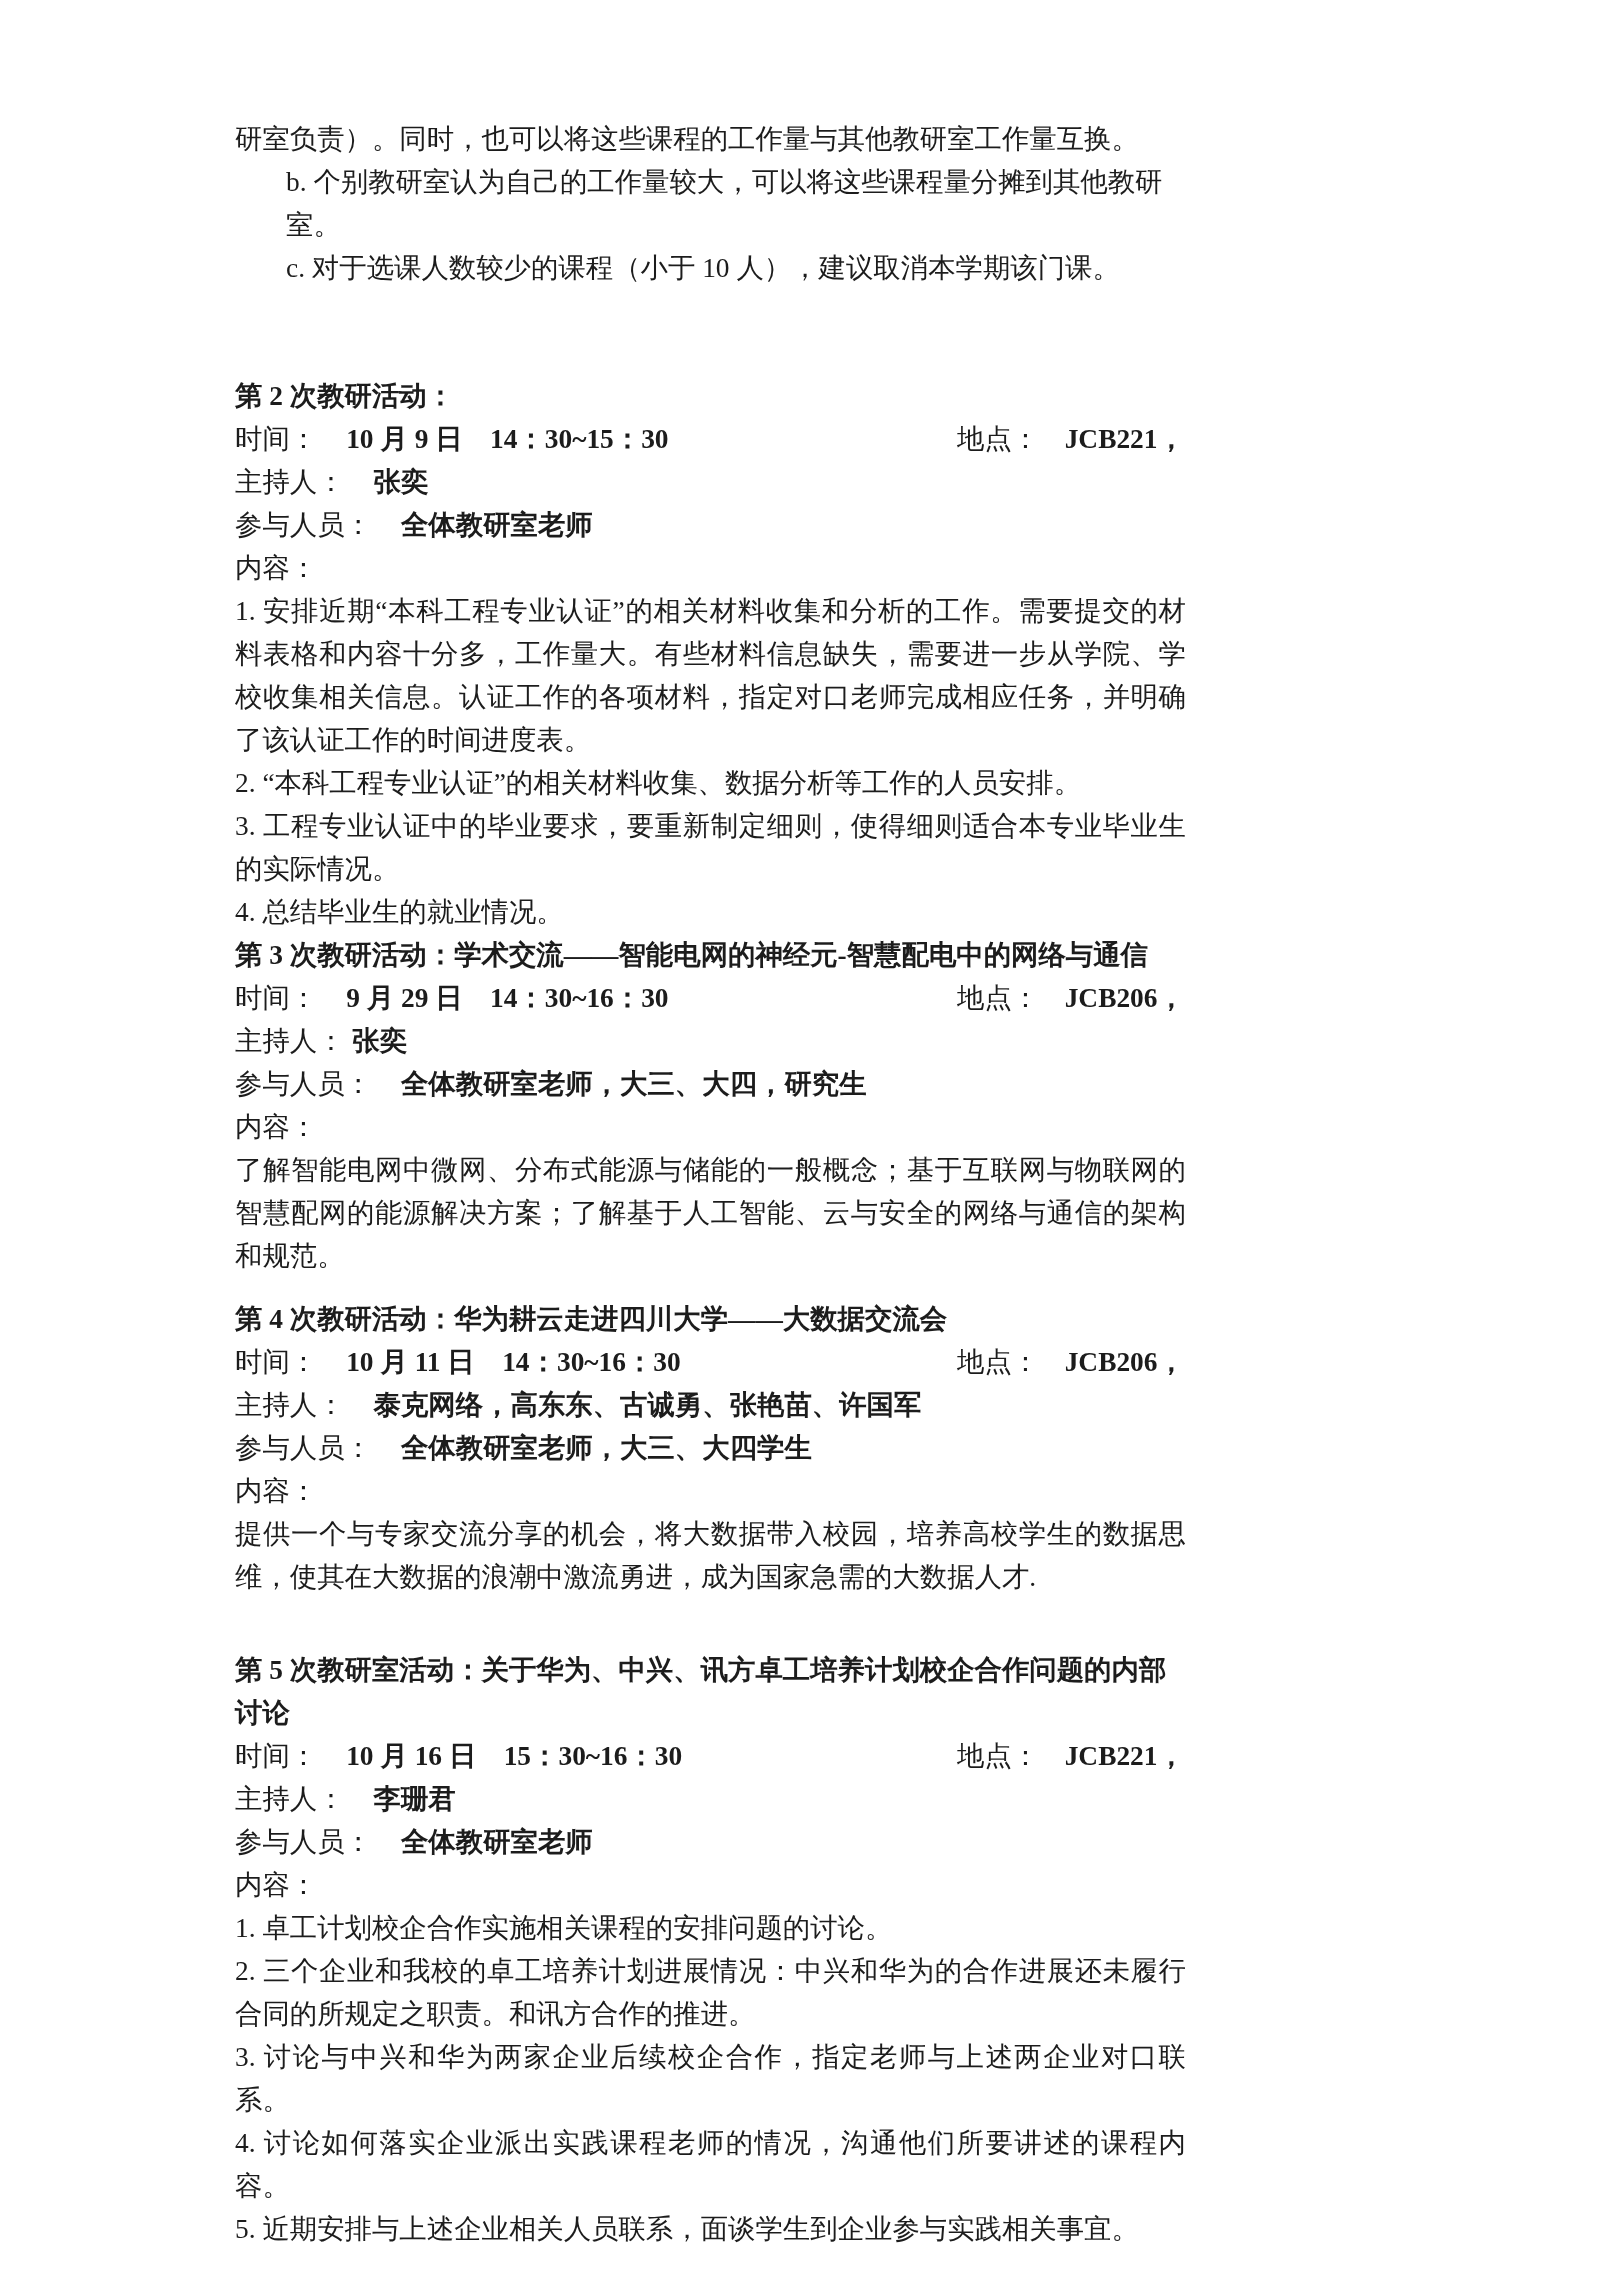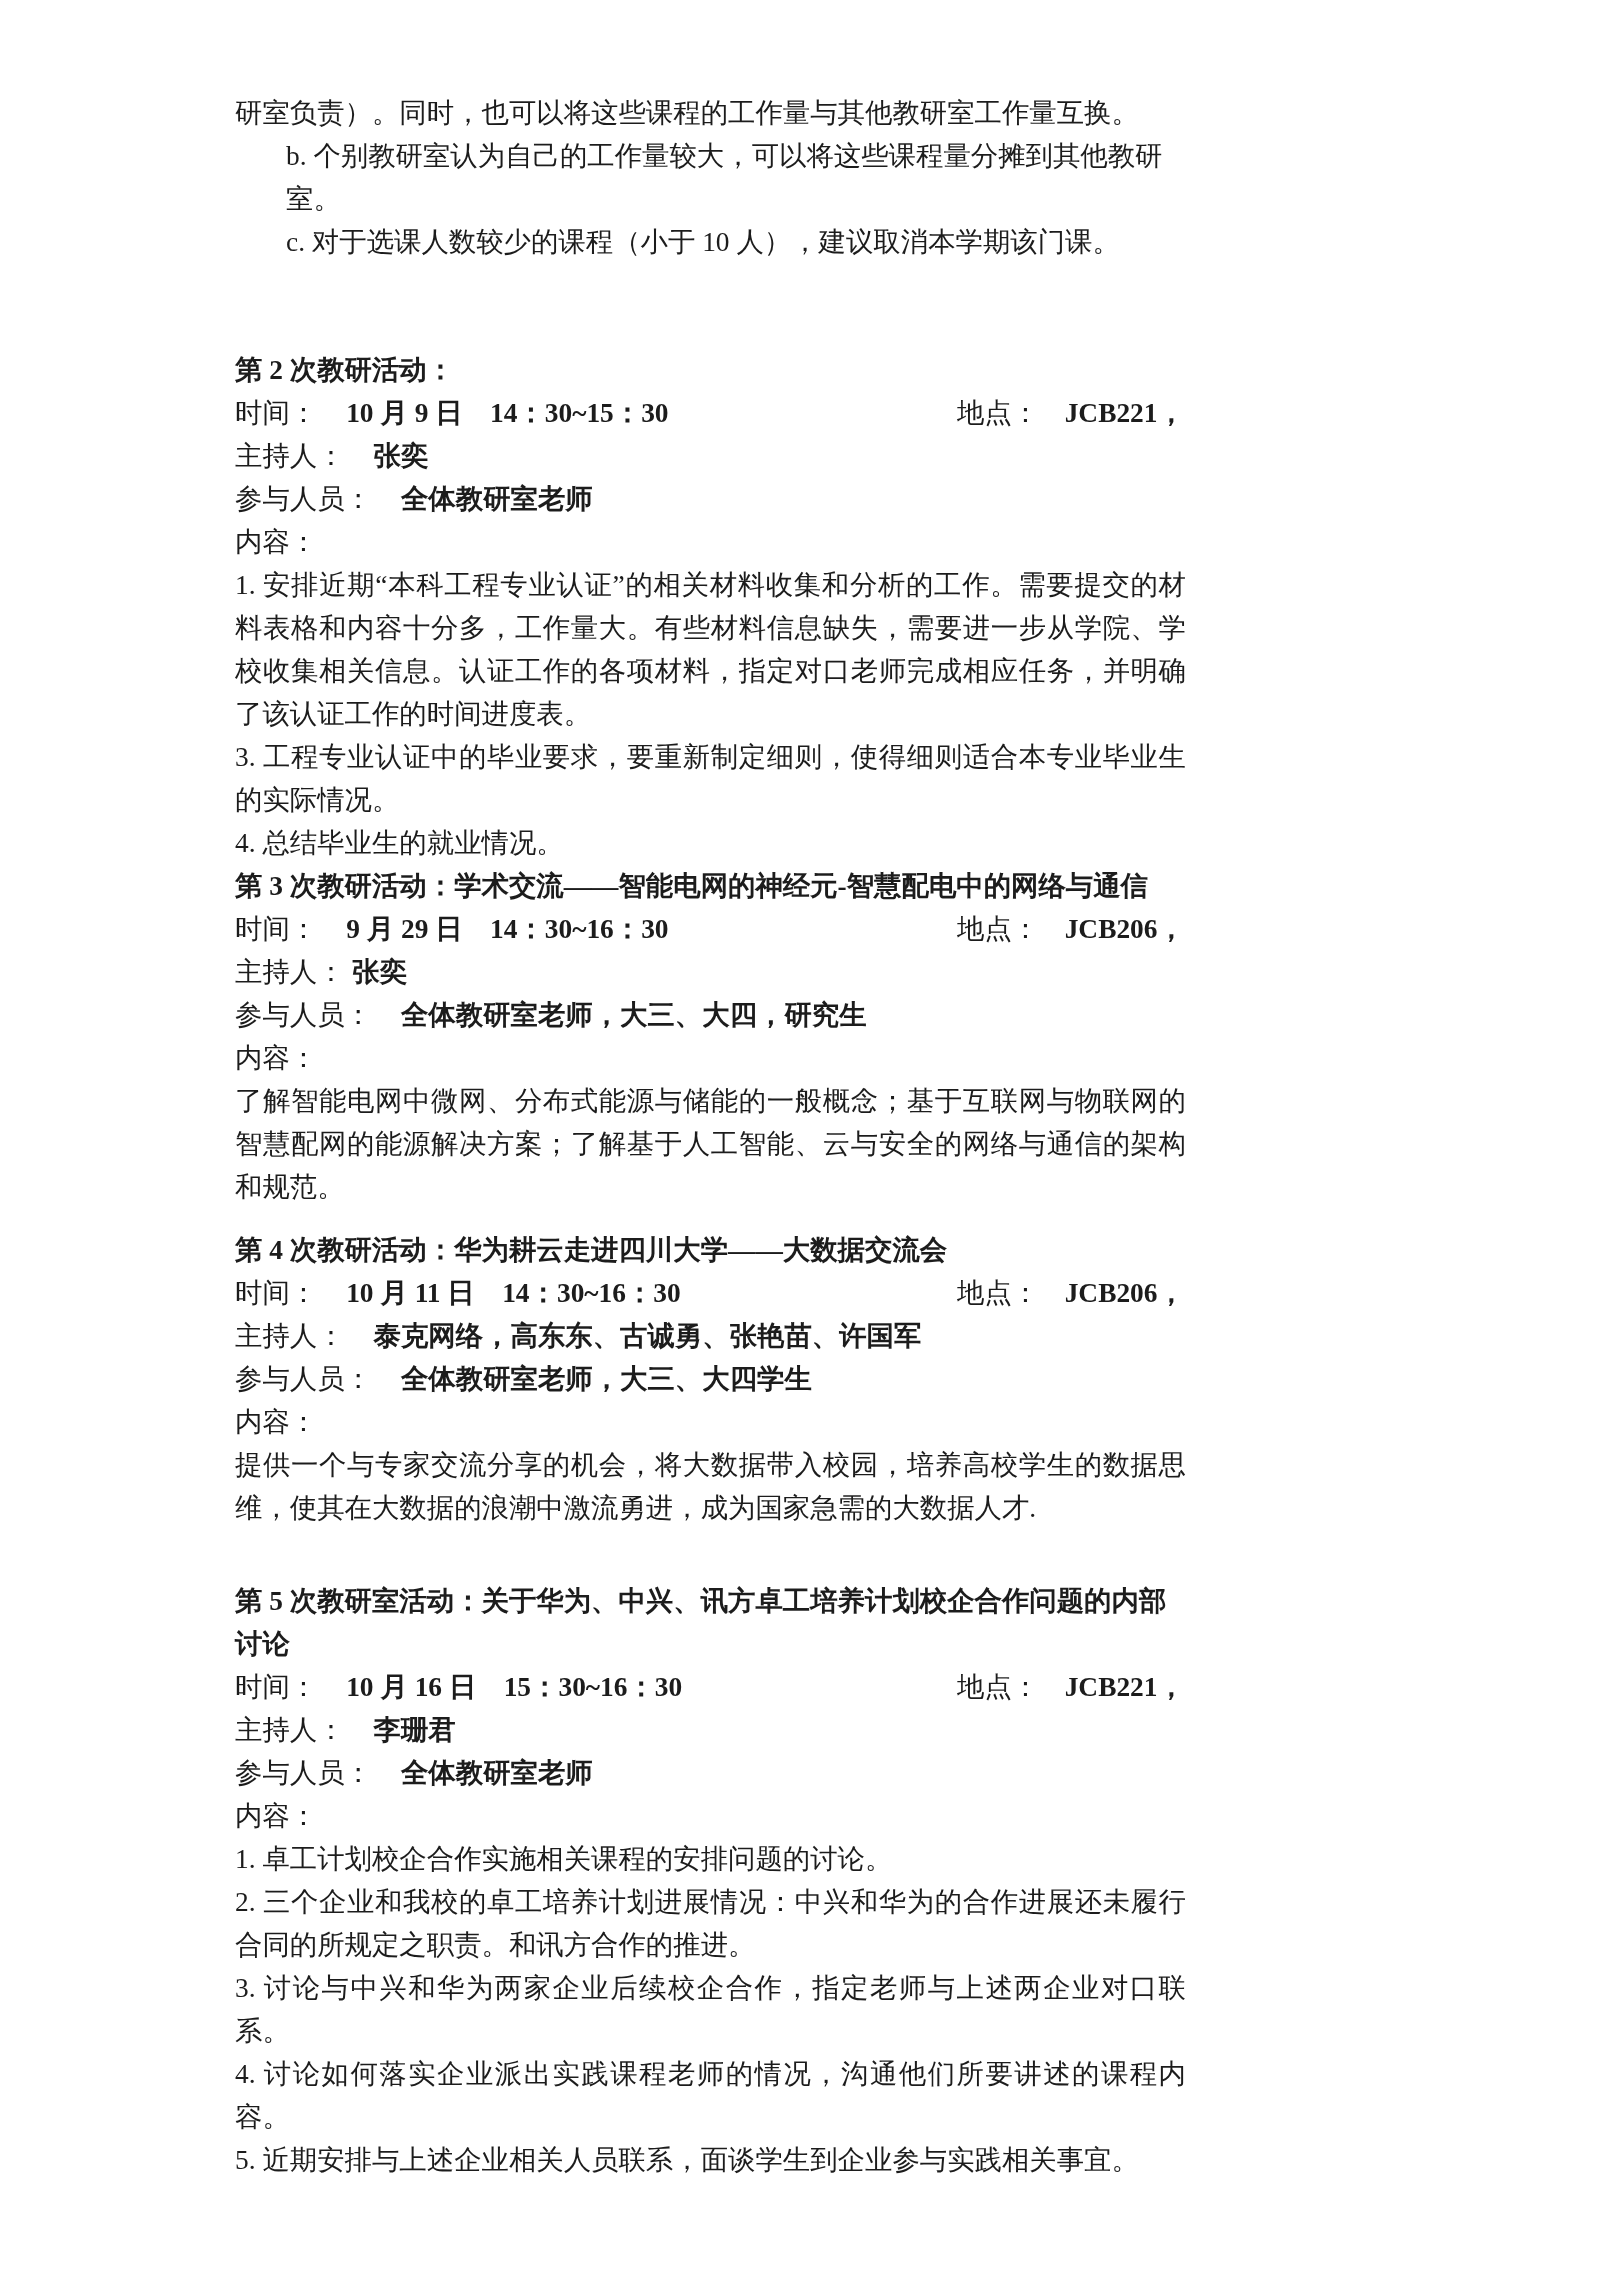--- a/index.html
+++ b/index.html
@@ -6,21 +6,21 @@
     margin: 0;
     padding: 0;
     background: #ffffff;
   }
   .page {
     position: relative;
     width: 1419px;
     height: 2293px;
     background: #ffffff;
     box-sizing: border-box;
-    padding: 92px 233px 0 235px;
+    padding: 118px 233px 0 235px;
     overflow: hidden;
     font-family: "Liberation Serif", "DejaVu Serif", serif;
     font-size: 27.4px;
     line-height: 43px;
     color: #1c1c1c;
   }
   p { margin: 0; }
   .just { text-align: justify; }
   .indent { padding-left: 51px; }
   .section-title {
@@ -56,20 +56,21 @@
       </span>
     </p>
     <p class="kv">
       <span>主持人：</span><span class="val">张奕</span>
     </p>
     <p class="kv">
       <span>参与人员：</span><span class="val">全体教研室老师</span>
     </p>
     <p>内容：</p>
     <p class="just">1. 安排近期“本科工程专业认证”的相关材料收集和分析的工作。需要提交的材料表格和内容十分多，工作量大。有些材料信息缺失，需要进一步从学院、学校收集相关信息。认证工作的各项材料，指定对口老师完成相应任务，并明确了该认证工作的时间进度表。</p>
+    <p class="just">2. “本科工程专业认证”的相关材料收集、数据分析等工作的人员安排。</p>
     <p class="just">3. 工程专业认证中的毕业要求，要重新制定细则，使得细则适合本专业毕业生的实际情况。</p>
     <p class="just">4. 总结毕业生的就业情况。</p>
   </div>
 
   <div class="sec-3">
     <p class="section-title">第 3 次教研活动：学术交流——智能电网的神经元-智慧配电中的网络与通信</p>
     <p class="kv">
       <span>时间：</span><span class="val">9 月 29 日　14：30~16：30</span>
       <span class="loc-group">
         <span>地点：</span><span class="val">JCB206，</span>

